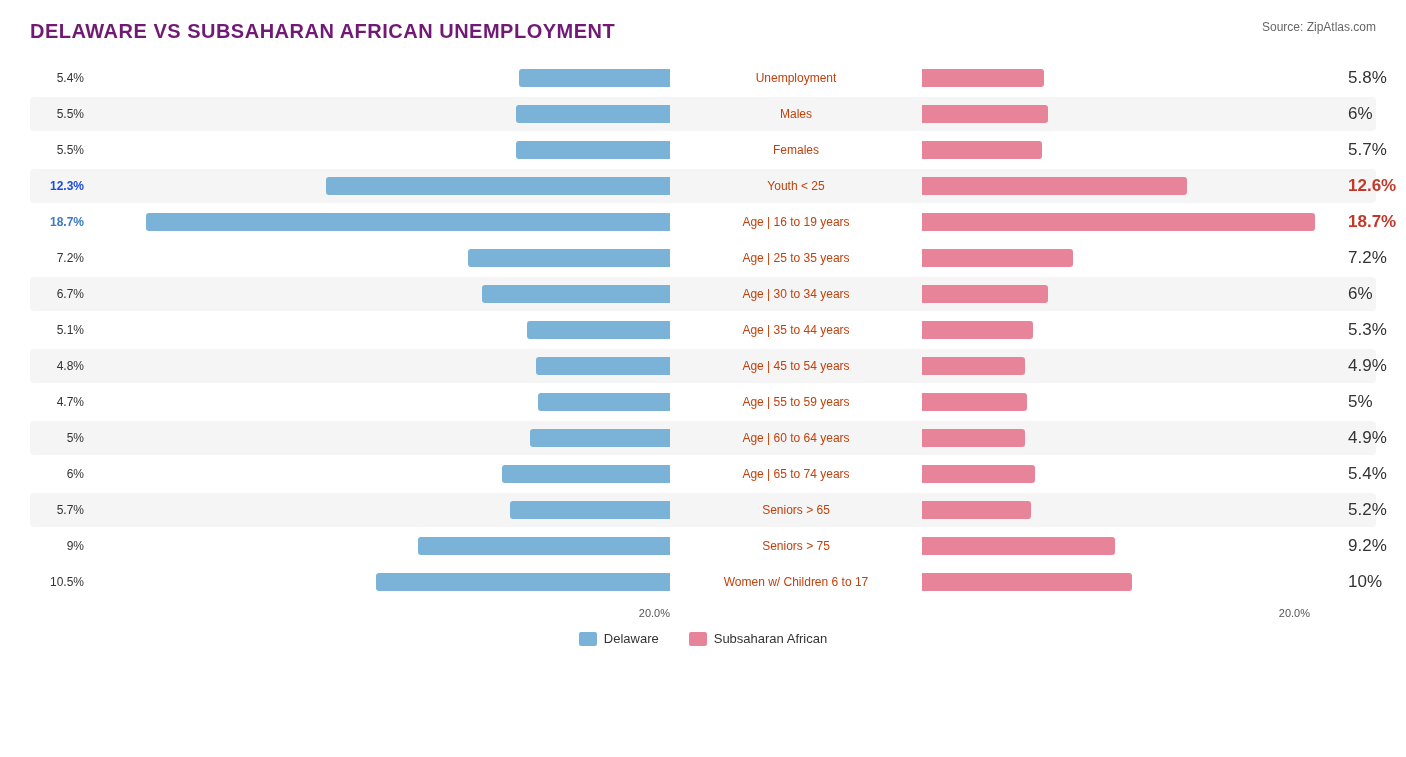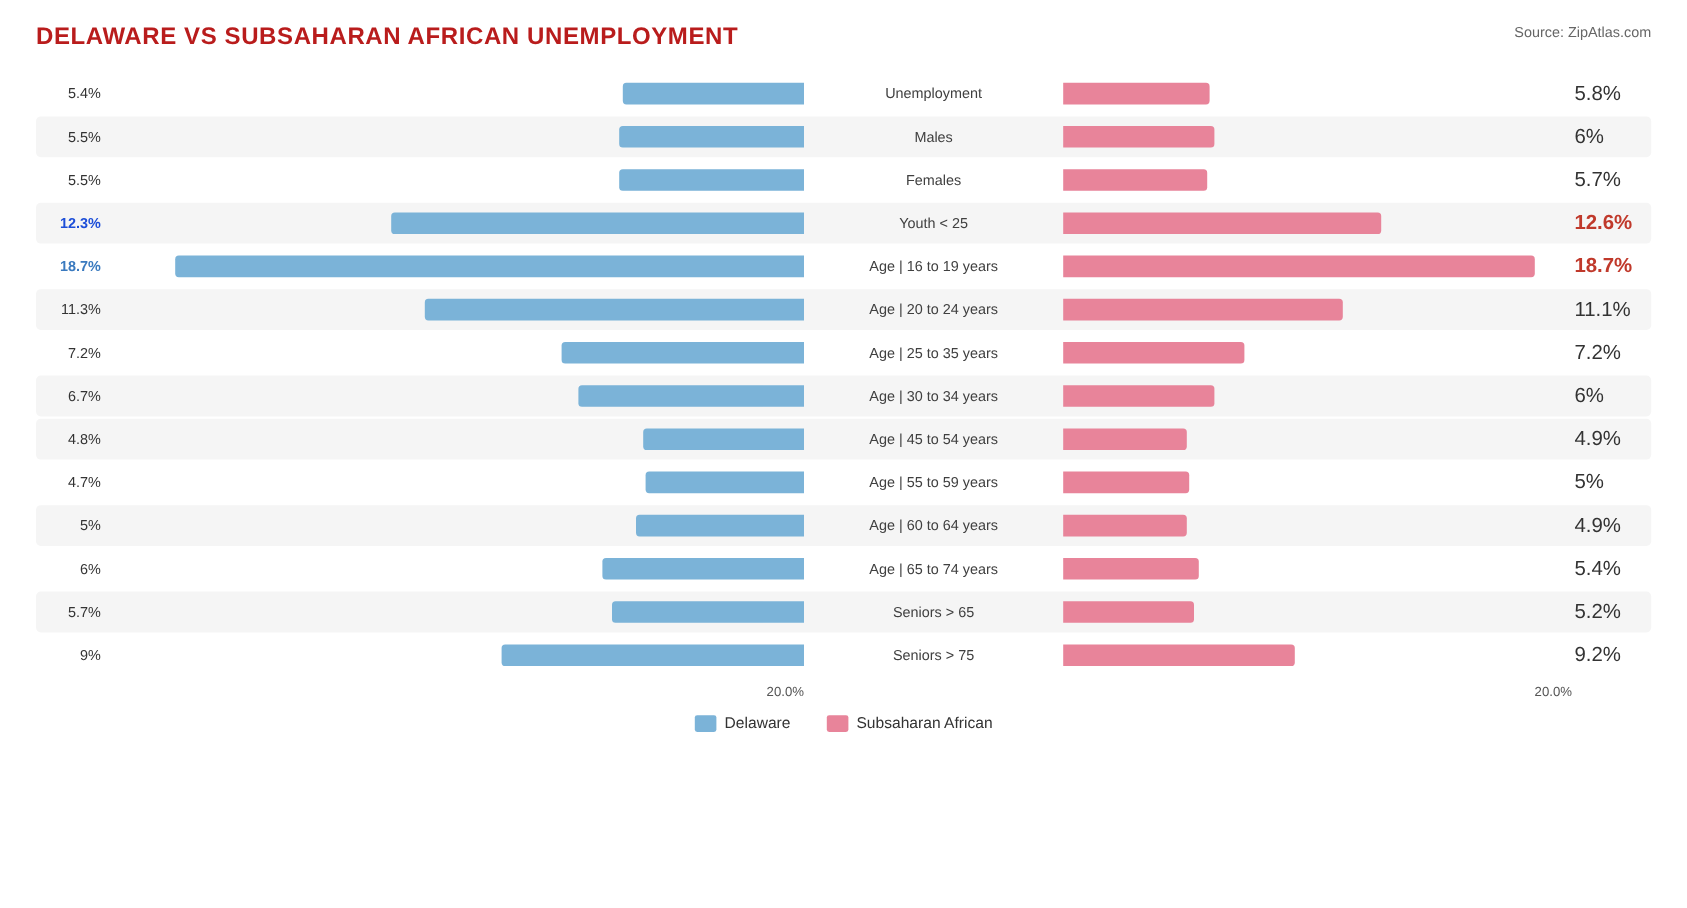--- a/index.html
+++ b/index.html
@@ -16,21 +16,21 @@
     }
     .chart-header {
       display: flex;
       justify-content: space-between;
       align-items: flex-start;
       margin-bottom: 18px;
     }
     .chart-title {
       font-size: 20px;
       font-weight: bold;
-      color: #b91c1c;
+      color: #701a75;
       letter-spacing: 0.5px;
       text-transform: uppercase;
     }
     .chart-source {
       font-size: 12px;
       color: #666;
     }
     .chart-area {
       width: 100%;
     }
@@ -59,24 +59,24 @@
       justify-content: flex-end;
       align-items: center;
       flex-shrink: 0;
     }
     .bar-blue {
       background: #7bb3d8;
       height: 18px;
       border-radius: 3px 0 0 3px;
     }
     .label-center {
-      width: 216px;
+      width: 252px;
       text-align: center;
       font-size: 12px;
-      color: #404040;
+      color: #c2410c;
       flex-shrink: 0;
       padding: 0 4px;
       z-index: 1;
     }
     .right-bar-area {
       width: 420px;
       display: flex;
       justify-content: flex-start;
       align-items: center;
       flex-shrink: 0;
@@ -214,31 +214,20 @@
       <div class="left-val" style="font-weight:bold;color:#3a7abf;">18.7%</div>
       <div class="left-bar-area">
         <div class="bar-blue" style="width:524px;"></div>
       </div>
       <div class="label-center">Age | 16 to 19 years</div>
       <div class="right-bar-area">
         <div class="bar-pink" style="width:393px;"></div>
       </div>
       <div class="right-val" style="font-weight:bold;color:#c0392b;">18.7%</div>
     </div>
-      <div class="row row-bg-alt">
-      <div class="left-val" style="">11.3%</div>
-      <div class="left-bar-area">
-        <div class="bar-blue" style="width:316px;"></div>
-      </div>
-      <div class="label-center">Age | 20 to 24 years</div>
-      <div class="right-bar-area">
-        <div class="bar-pink" style="width:233px;"></div>
-      </div>
-      <div class="right-val" style="">11.1%</div>
-    </div>
       <div class="row">
       <div class="left-val" style="">7.2%</div>
       <div class="left-bar-area">
         <div class="bar-blue" style="width:202px;"></div>
       </div>
       <div class="label-center">Age | 25 to 35 years</div>
       <div class="right-bar-area">
         <div class="bar-pink" style="width:151px;"></div>
       </div>
       <div class="right-val" style="">7.2%</div>
@@ -247,20 +236,31 @@
       <div class="left-val" style="">6.7%</div>
       <div class="left-bar-area">
         <div class="bar-blue" style="width:188px;"></div>
       </div>
       <div class="label-center">Age | 30 to 34 years</div>
       <div class="right-bar-area">
         <div class="bar-pink" style="width:126px;"></div>
       </div>
       <div class="right-val" style="">6%</div>
     </div>
+      <div class="row">
+      <div class="left-val" style="">5.1%</div>
+      <div class="left-bar-area">
+        <div class="bar-blue" style="width:143px;"></div>
+      </div>
+      <div class="label-center">Age | 35 to 44 years</div>
+      <div class="right-bar-area">
+        <div class="bar-pink" style="width:111px;"></div>
+      </div>
+      <div class="right-val" style="">5.3%</div>
+    </div>
       <div class="row row-bg-alt">
       <div class="left-val" style="">4.8%</div>
       <div class="left-bar-area">
         <div class="bar-blue" style="width:134px;"></div>
       </div>
       <div class="label-center">Age | 45 to 54 years</div>
       <div class="right-bar-area">
         <div class="bar-pink" style="width:103px;"></div>
       </div>
       <div class="right-val" style="">4.9%</div>
@@ -312,20 +312,31 @@
       <div class="row">
       <div class="left-val" style="">9%</div>
       <div class="left-bar-area">
         <div class="bar-blue" style="width:252px;"></div>
       </div>
       <div class="label-center">Seniors &gt; 75</div>
       <div class="right-bar-area">
         <div class="bar-pink" style="width:193px;"></div>
       </div>
       <div class="right-val" style="">9.2%</div>
+    </div>
+      <div class="row">
+      <div class="left-val" style="">10.5%</div>
+      <div class="left-bar-area">
+        <div class="bar-blue" style="width:294px;"></div>
+      </div>
+      <div class="label-center">Women w/ Children 6 to 17</div>
+      <div class="right-bar-area">
+        <div class="bar-pink" style="width:210px;"></div>
+      </div>
+      <div class="right-val" style="">10%</div>
     </div>
     </div>
 
   <div class="axis-row">
     <div class="axis-left"></div>
     <div class="axis-labels-left">
       <span class="axis-label-left-val">20.0%</span>
     </div>
     <div class="axis-center-spacer"></div>
     <div class="axis-labels-right">

